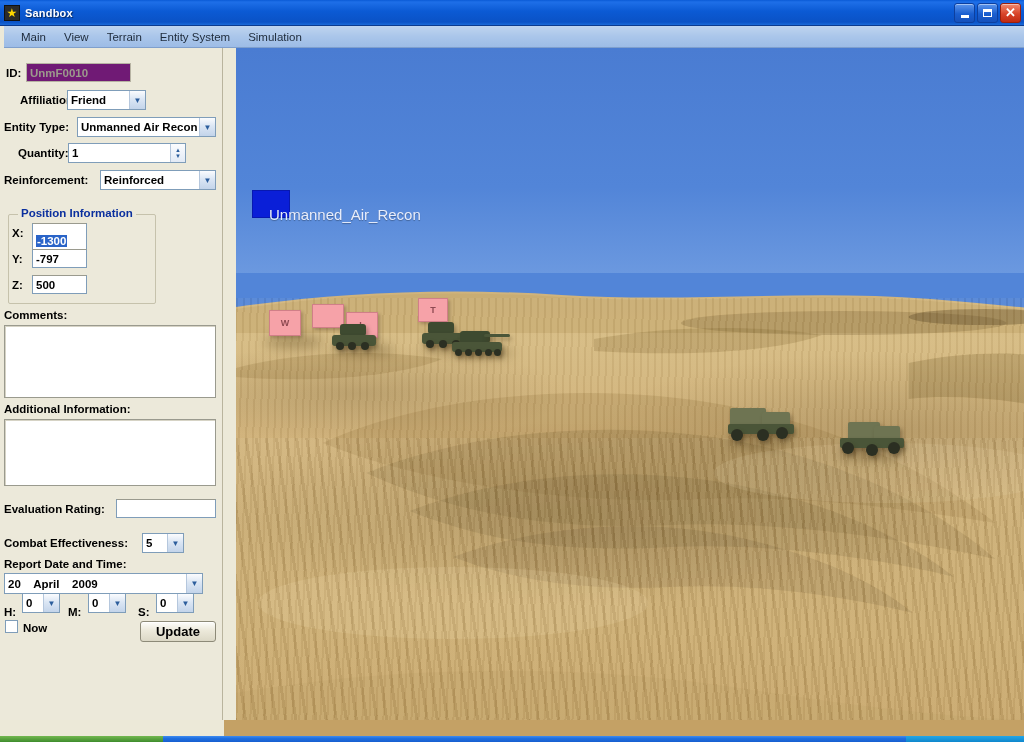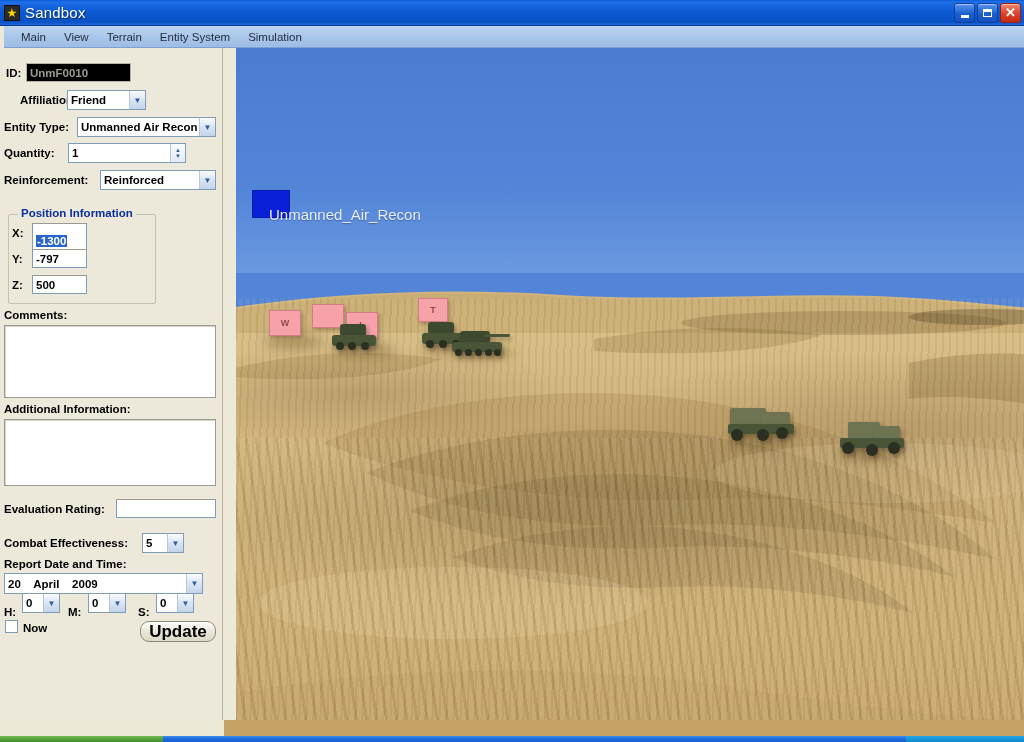--- a/index.html
+++ b/index.html
@@ -23,21 +23,21 @@
     display: flex; align-items: center;
     border-bottom: 1px solid #0a3a8f;
   }
   .title-icon {
     width: 16px; height: 16px; margin-left: 4px; margin-right: 5px;
     background: #2a2a2a; border: 1px solid #111;
     display: flex; align-items: center; justify-content: center;
     color: #ffd700; font-size: 12px; line-height: 1;
   }
   .title-text {
-    color: #fff; font-size: 15px; font-weight: normal;
+    color: #fff; font-size: 11px; font-weight: bold;
     text-shadow: 1px 1px 1px rgba(0,0,0,.55);
     letter-spacing: .2px;
   }
   .title-btns { margin-left: auto; display: flex; gap: 2px; padding-right: 3px; }
   .tbtn {
     width: 21px; height: 20px; border-radius: 3px;
     border: 1px solid #0d3f9e;
     display: flex; align-items: center; justify-content: center;
     font-size: 11px; color: #fff; font-weight: bold;
     box-shadow: inset 0 1px 0 rgba(255,255,255,.45);
@@ -77,21 +77,21 @@
     color: #0a2f9e; font-weight: bold; font-size: 11.5px;
   }
   .lbl { position: absolute; font-weight: bold; font-size: 11.5px; color: #000; white-space: nowrap; }
   .fld {
     position: absolute; background: #fff;
     border: 1px solid #7f9db9; border-top-color:#9a9a8e;
     font-size: 11.5px; font-weight: bold; color: #000;
     padding: 1px 3px; display: flex; align-items: center;
     overflow: hidden;
   }
-  .fld.disabled { background: #000000; color: #9c9a8c; border-color:#b7b3a3; }
+  .fld.disabled { background: #701a75; color: #9c9a8c; border-color:#b7b3a3; }
   .combo {
     position: absolute; background: #fff;
     border: 1px solid #7f9db9;
     font-size: 11.5px; font-weight: bold; color: #000;
     display: flex; align-items: center;
     padding-left: 3px; overflow: hidden; white-space: nowrap;
   }
   .combo .arrow {
     margin-left: auto; width: 16px; height: 100%;
     background: linear-gradient(to bottom,#fbfcfe,#dbe6f4 45%,#c3d4ea);
@@ -110,22 +110,22 @@
     background: #2a64c8; color: #fff; padding: 0 1px;
   }
   .textarea {
     position: absolute; background: #fff;
     border: 1px solid #9a9a8e;
     box-shadow: inset 1px 1px 0 #d6d3c5;
   }
   .btn {
     position: absolute;
     background: linear-gradient(to bottom,#fdfdfb,#ece9da 45%,#dcd8c6);
-    border: 1px solid #8d8a78; border-radius: 9px;
-    font-size: 17px; font-weight: bold; color: #000;
+    border: 1px solid #8d8a78; border-radius: 3px;
+    font-size: 13px; font-weight: bold; color: #000;
     display: flex; align-items: center; justify-content: center;
     box-shadow: inset 0 1px 0 #fff;
     cursor: default;
   }
   .chk {
     position: absolute; width: 13px; height: 13px;
     background: #fff; border: 1px solid #7f9db9;
   }
   .statusbar {
     position: absolute; left: 0; top: 720px; width: 223px; height: 16px;
@@ -258,21 +258,21 @@
       <span>Friend</span>
       <span class="arrow">▼</span>
     </div>
 
     <div class="lbl" style="left:4px; top:73px;">Entity Type:</div>
     <div class="combo" style="left:77px; top:69px; width:139px; height:20px;">
       <span>Unmanned Air Recon</span>
       <span class="arrow">▼</span>
     </div>
 
-    <div class="lbl" style="left:4px; top:99px;text-align:center;">Quantity:</div>
+    <div class="lbl" style="left:18px; top:99px;text-align:center;">Quantity:</div>
     <div class="combo" style="left:68px; top:95px; width:118px; height:20px;">
       <span>1</span>
       <span class="spin">
           <span>▲</span>
           <span>▼</span>
         </span>
     </div>
 
     <div class="lbl" style="left:4px; top:126px;">Reinforcement:</div>
     <div class="combo" style="left:100px; top:122px; width:116px; height:20px;text-align:center;">

